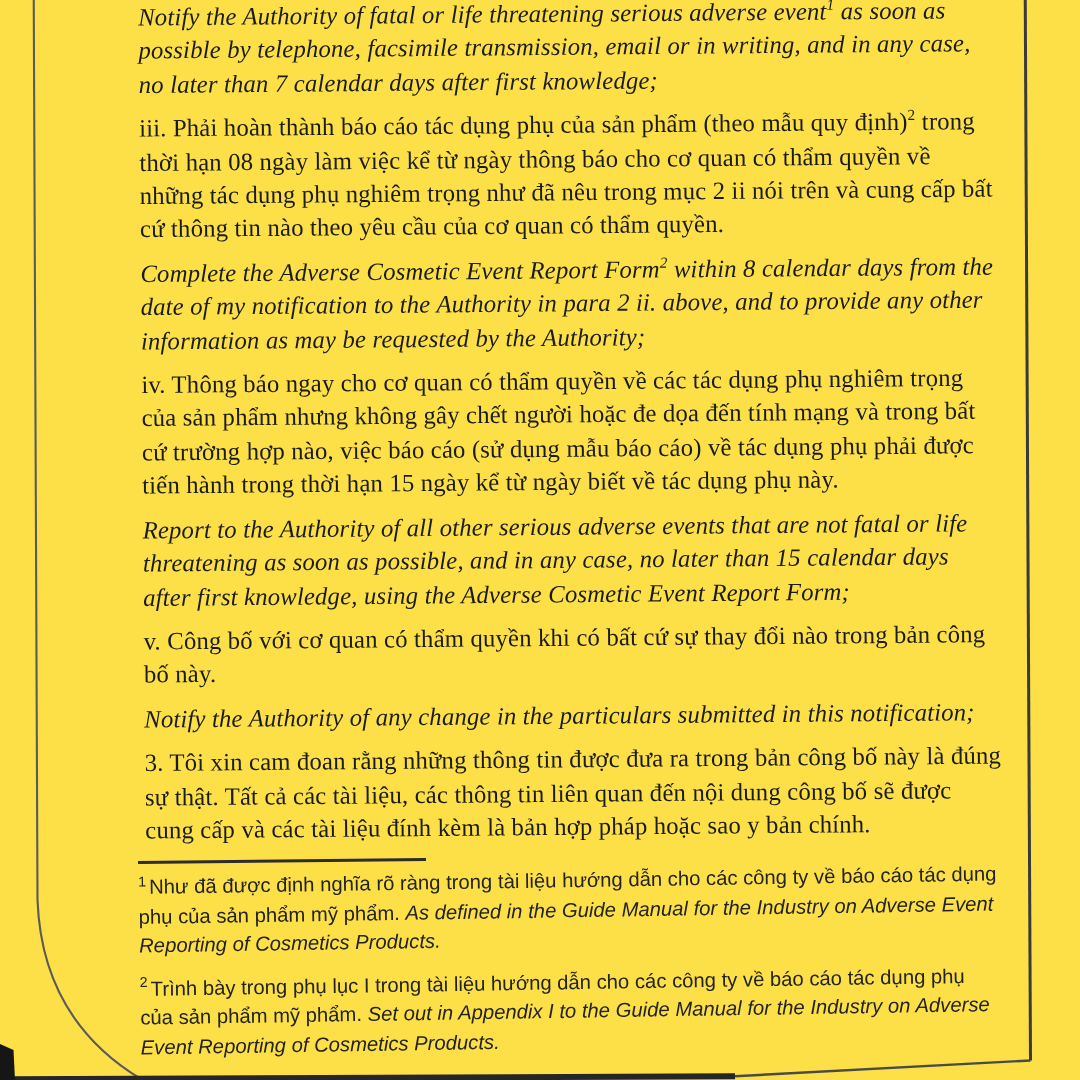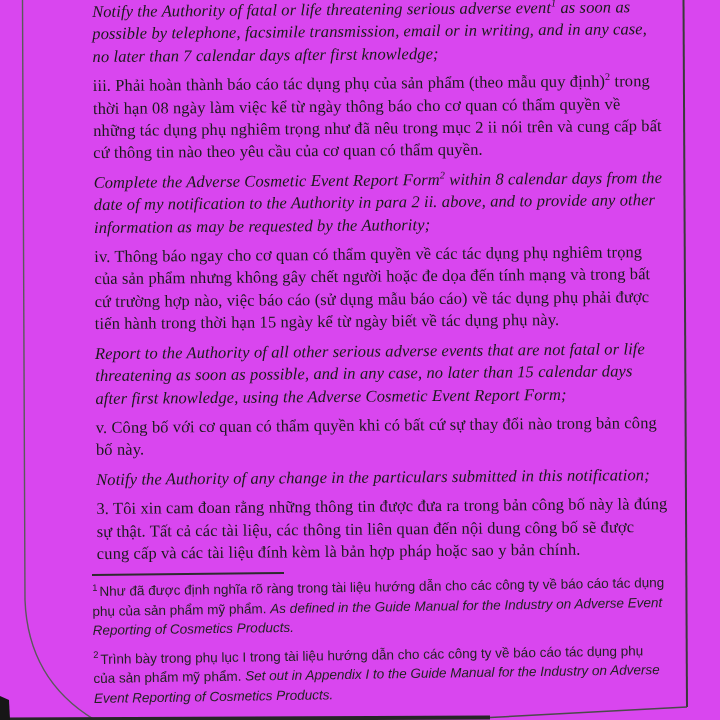--- a/index.html
+++ b/index.html
@@ -7,21 +7,21 @@
     padding: 0;
     width: 720px;
     height: 720px;
     overflow: hidden;
     background: #ffffff;
   }
   .page {
     position: relative;
     width: 720px;
     height: 720px;
-    background: #d946ef;
+    background: #fde047;
     font-family: "Liberation Serif", serif;
     color: #1b1b1b;
   }
   .borders-svg {
     position: absolute;
     left: 0; top: 0;
     width: 720px; height: 720px;
     pointer-events: none;
   }
   .flow {

